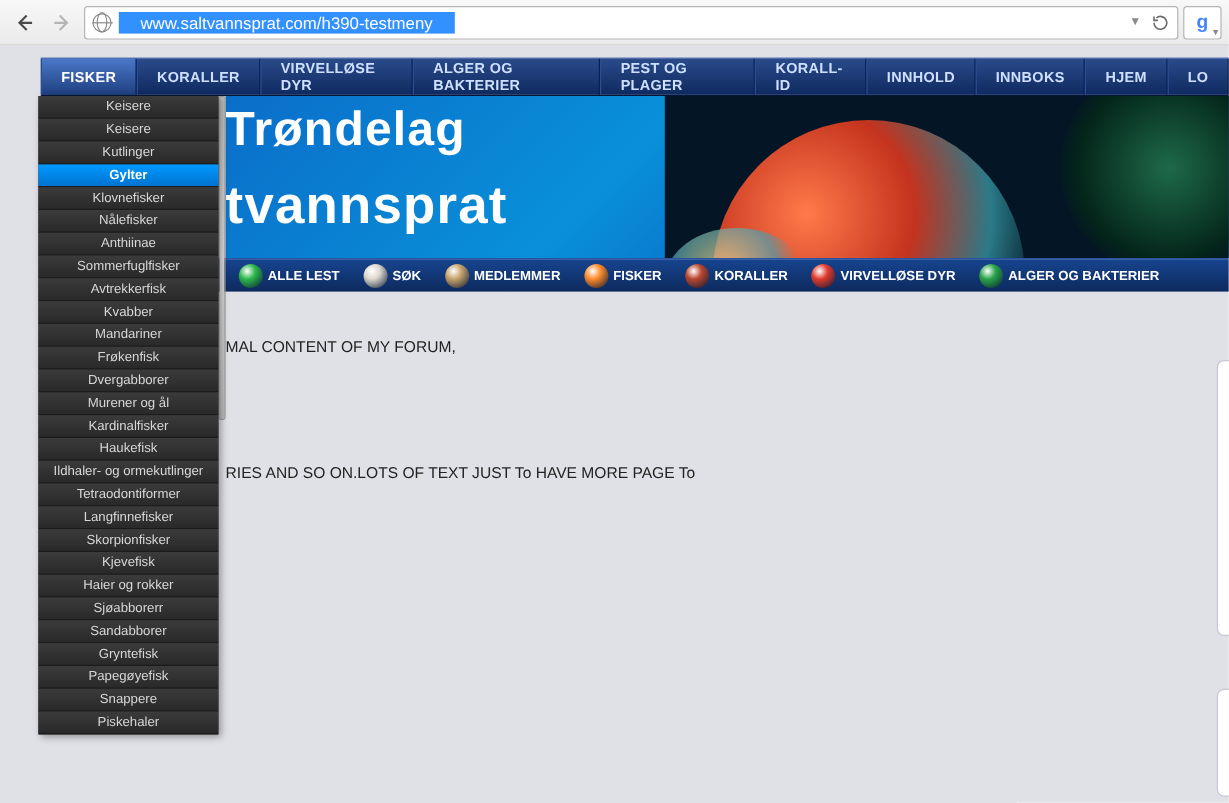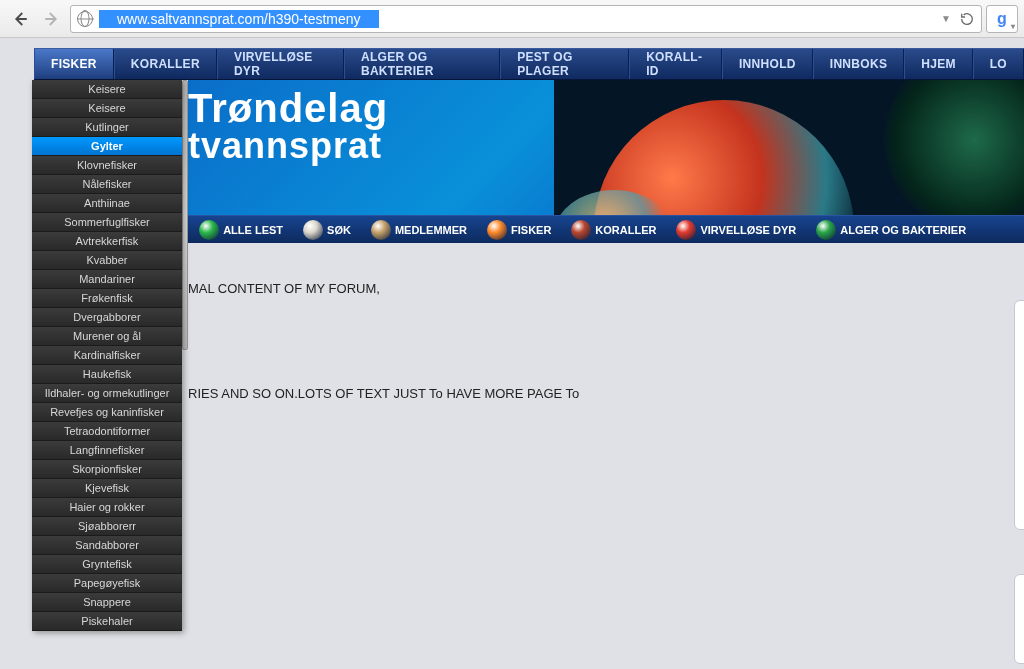--- a/index.html
+++ b/index.html
@@ -31,21 +31,21 @@
   
   .dropdown { position:absolute; left:32px; top:42px; width:150px; background:#2a2a2a; box-shadow:2px 2px 6px rgba(0,0,0,.35); z-index:20; }
   .dropdown-scrollhint { position:absolute; left:182px; top:42px; width:6px; height:270px; background:linear-gradient(#bbb,#ddd,#bbb); border:1px solid #999; border-radius:2px; }
   .drop-item { height:19px; line-height:19px; text-align:center; font-size:11px; color:#d7d7d7; background:linear-gradient(#3b3b3b,#292929); border-bottom:1px solid #1b1b1b; cursor:pointer; overflow:hidden; white-space:nowrap; }
   .drop-item.hl { background:linear-gradient(#0099ff,#0073d1); color:#fff; font-weight:bold; }
 
   
   .banner { position:relative; margin-left:186px; height:135px; background:linear-gradient(135deg,#0a6ec9 0%, #0990d9 40%, #0a6ec9 60%); display:flex; }
   .banner-text { color:#fff; font-family:'Segoe UI', Arial, sans-serif; font-weight:600; padding:8px 0 0 0; }
   .bt1 { font-size:40px; letter-spacing:1px; display:block; line-height:1; }
-  .bt2 { font-size:36px; letter-spacing:1px; display:block; line-height:1; }
+  .bt2 { font-size:44px; letter-spacing:1px; display:block; line-height:1;margin-top:22px; }
   .banner-photo { position:absolute; right:0; top:0; bottom:0; width:470px; overflow:hidden; background:#041525; }
   .coral { position:absolute; border-radius:50%; }
 
   
   .subbar { margin-left:112px; height:28px; background:linear-gradient(#17448f,#0d2a5e); display:flex; align-items:center; color:#fff; font-size:11px; font-weight:bold; border-top:1px solid #2a54a2; }
   .subbar-item { display:flex; align-items:center; gap:4px; padding:0 10px; height:100%; white-space:nowrap; }
   .bullet { width:20px; height:20px; border-radius:50%; display:inline-block; }
 
   
   .content { margin-left:186px; padding:24px 0 0 0; color:#222; font-size:13px; }
@@ -165,21 +165,20 @@
       <div class="drop-item">Sommerfuglfisker</div>
       <div class="drop-item">Avtrekkerfisk</div>
       <div class="drop-item">Kvabber</div>
       <div class="drop-item">Mandariner</div>
       <div class="drop-item">Frøkenfisk</div>
       <div class="drop-item">Dvergabborer</div>
       <div class="drop-item">Murener og ål</div>
       <div class="drop-item">Kardinalfisker</div>
       <div class="drop-item">Haukefisk</div>
       <div class="drop-item">Ildhaler- og ormekutlinger</div>
-      <div class="drop-item">Revefjes og kaninfisker</div>
       <div class="drop-item">Tetraodontiformer</div>
       <div class="drop-item">Langfinnefisker</div>
       <div class="drop-item">Skorpionfisker</div>
       <div class="drop-item">Kjevefisk</div>
       <div class="drop-item">Haier og rokker</div>
       <div class="drop-item">Sjøabborerr</div>
       <div class="drop-item">Sandabborer</div>
       <div class="drop-item">Gryntefisk</div>
       <div class="drop-item">Papegøyefisk</div>
       <div class="drop-item">Snappere</div>

